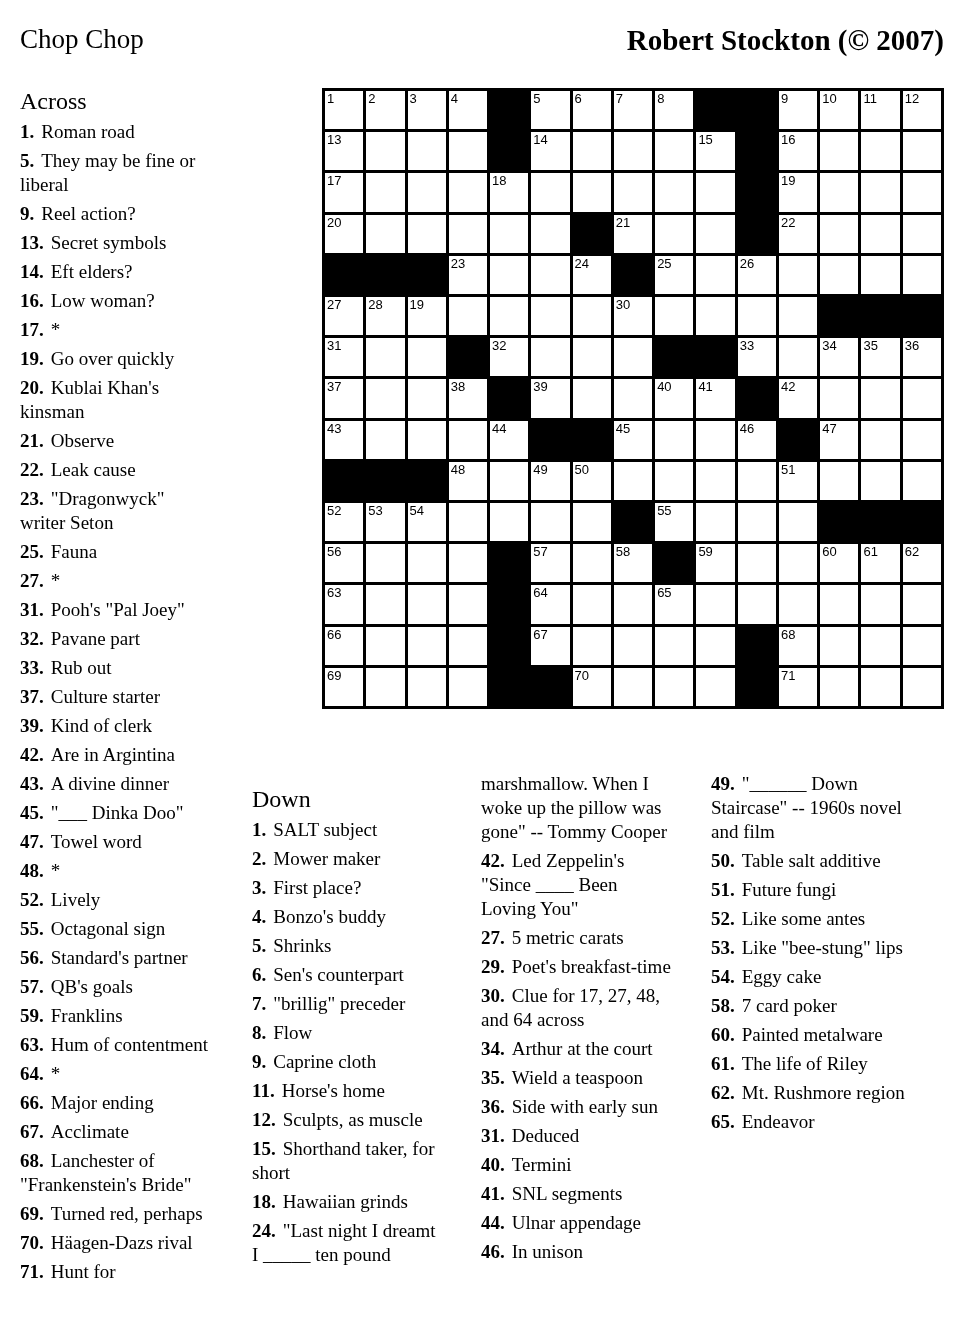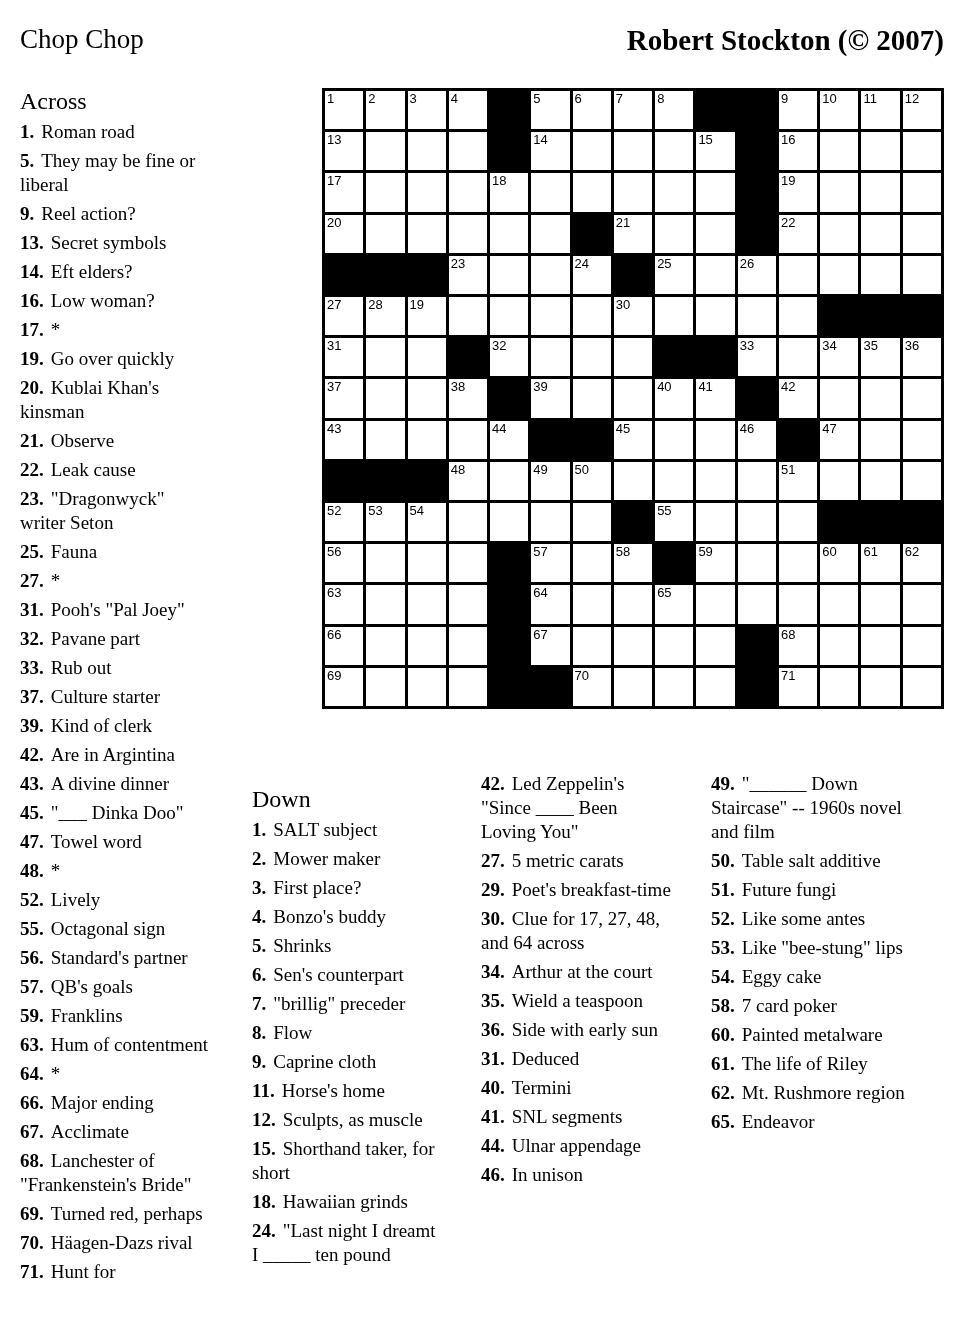--- a/index.html
+++ b/index.html
@@ -470,20 +470,23 @@
       <div class="clue"><span class="num">15.</span><span class="txt">Shorthand taker, for
 short</span></div>
       <div class="clue"><span class="num">18.</span><span class="txt">Hawaiian grinds</span></div>
       <div class="clue"><span class="num">24.</span><span class="txt">"Last night I dreamt
 I _____ ten pound</span></div>
     </div>
 </div>
 
 <div class="col col-down2">
   <div>
+      <div class="clue"><span class="txt">marshmallow. When I
+woke up the pillow was
+gone" -- Tommy Cooper</span></div>
       <div class="clue"><span class="num">42.</span><span class="txt">Led Zeppelin's
 "Since ____ Been
 Loving You"</span></div>
       <div class="clue"><span class="num">27.</span><span class="txt">5 metric carats</span></div>
       <div class="clue"><span class="num">29.</span><span class="txt">Poet's breakfast-time</span></div>
       <div class="clue"><span class="num">30.</span><span class="txt">Clue for 17, 27, 48,
 and 64 across</span></div>
       <div class="clue"><span class="num">34.</span><span class="txt">Arthur at the court</span></div>
       <div class="clue"><span class="num">35.</span><span class="txt">Wield a teaspoon</span></div>
       <div class="clue"><span class="num">36.</span><span class="txt">Side with early sun</span></div>

